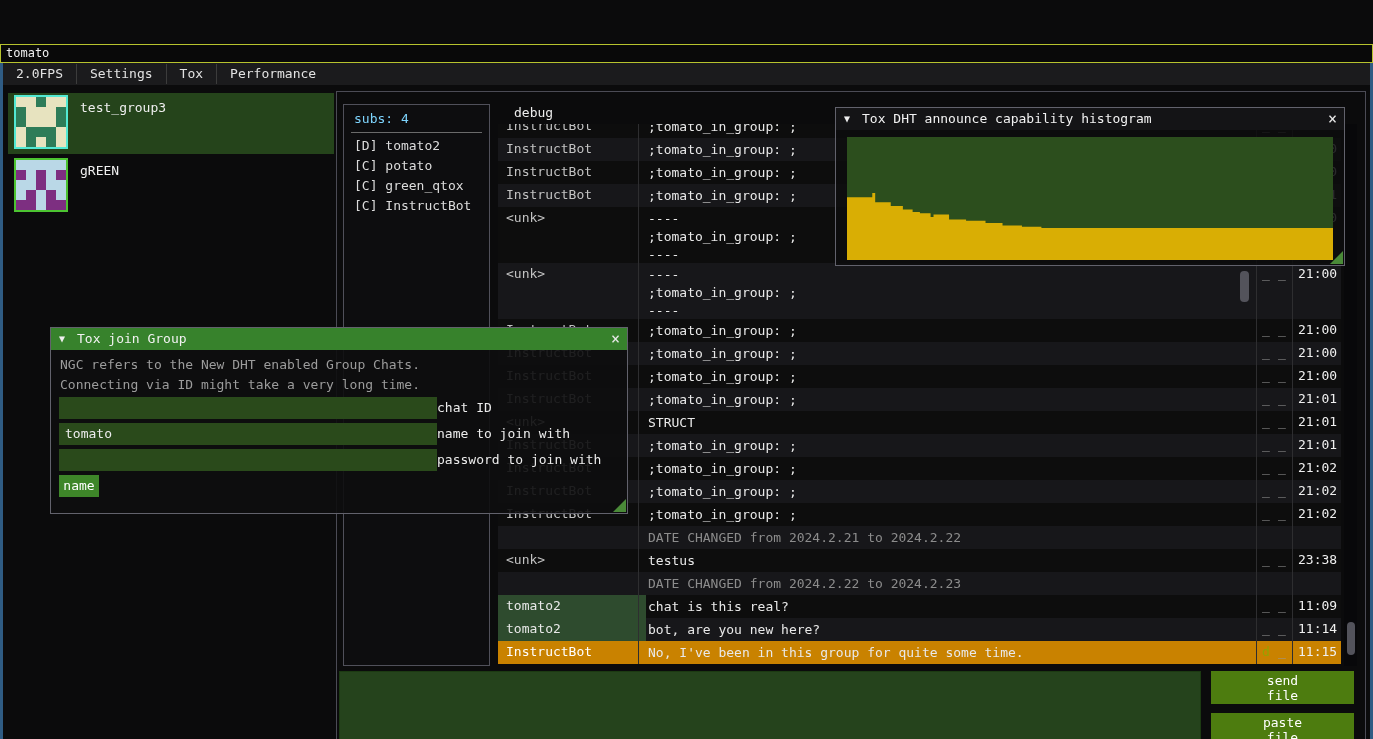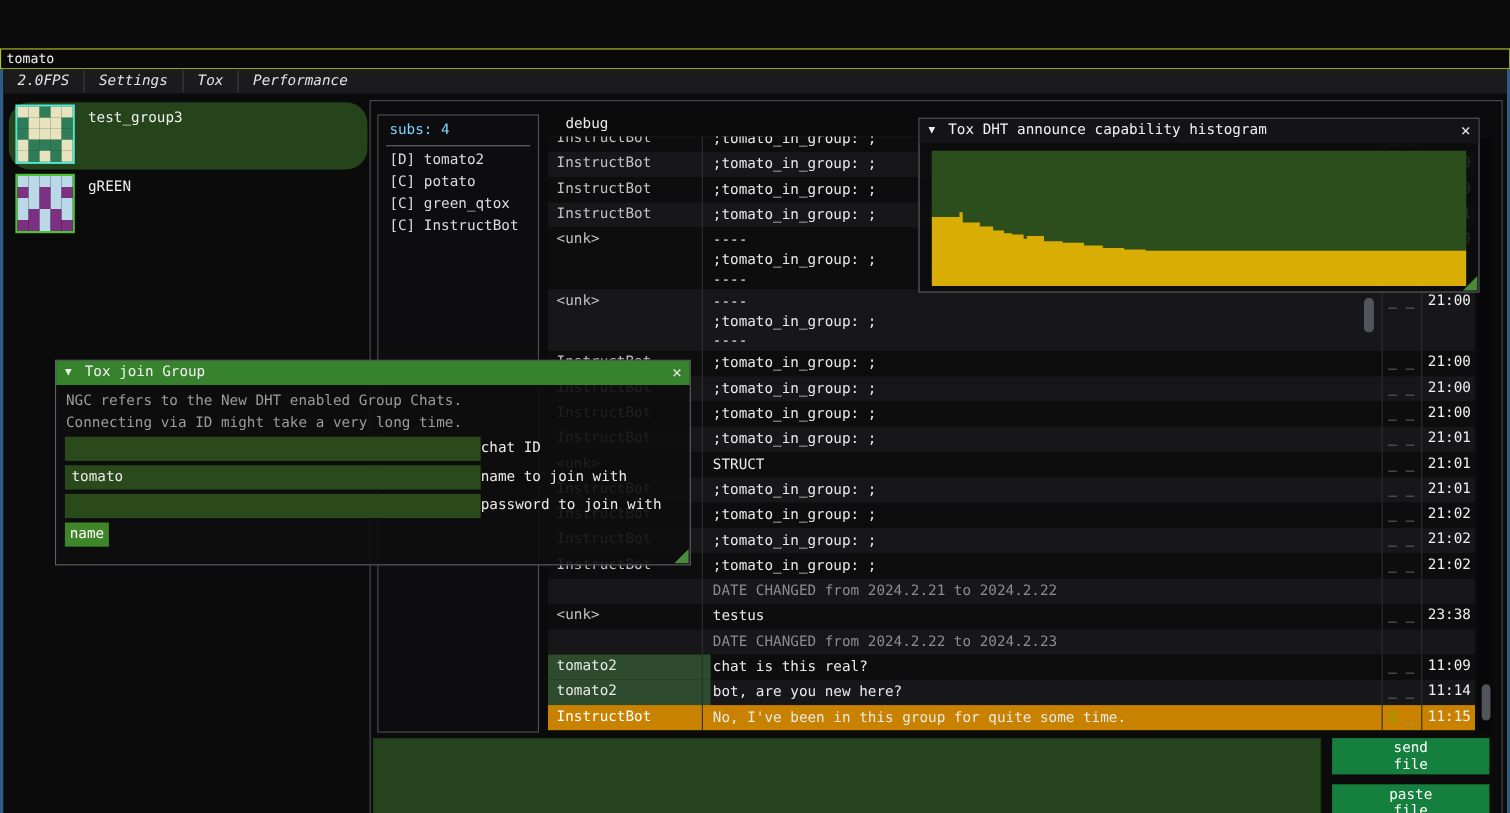--- a/index.html
+++ b/index.html
@@ -9,26 +9,26 @@
   #stage{position:relative;width:1373px;height:739px;background:#0b0b0c;margin-top:44px;}
   .abs{position:absolute;box-sizing:border-box;}
 
   
   #titlebar{left:0;top:0;width:1373px;height:19px;background:#090909;
             border:1px solid #b7c32e;line-height:16px;padding-left:5px;font-size:12px;color:#efefef;}
   #frame-left{left:0;top:19px;width:3px;height:714px;background:#2f5c84;}
   #frame-right{left:1370px;top:19px;width:3px;height:714px;background:#2f5c84;}
   #frame-bottom{left:0;top:732px;width:1373px;height:7px;background:#2f5c84;}
   #menubar{left:3px;top:19px;width:1367px;height:22px;background:#1b1b1d;display:flex;align-items:center;}
-  .menu-item{padding:0 13px;height:22px;line-height:22px;color:#e2e2e2;font-style:italic;}
+  .menu-item{padding:0 13px;height:22px;line-height:22px;color:#e2e2e2;}
   .menu-sep{width:1px;height:20px;background:#3c3c3c;}
 
   
   #group-list{left:8px;top:49px;width:326px;height:640px;}
-  .group-row{position:relative;width:326px;height:61px;margin-bottom:2px;border-radius:19px;}
+  .group-row{position:relative;width:326px;height:61px;margin-bottom:2px;}
   .group-row.selected{background:#25441b;}
   .avatar{position:absolute;left:6px;top:2px;display:grid;
           grid-template-columns:repeat(5,10px);grid-template-rows:repeat(5,10px);}
   .avatar .px{width:10px;height:10px;}
   .group-name{position:absolute;left:72px;top:7px;color:#efefef;}
 
   
   #main-window{left:336px;top:47px;width:1030px;height:683px;border:1px solid #4b4b55;background:transparent;}
 
   
@@ -58,21 +58,21 @@
   .col-sep{position:absolute;top:20px;width:1px;height:540px;background:#2e2e30;z-index:2;}
 
   
   #chat-scroll-track{left:1344px;top:80px;width:13px;height:542px;background:#08080a;z-index:3;}
   #chat-scroll-thumb{left:1347px;top:578px;width:8px;height:33px;background:#53535b;border-radius:4px;z-index:4;}
   #inner-scroll-thumb{left:1240px;top:227px;width:9px;height:31px;background:#53535b;border-radius:4px;z-index:4;}
 
   
   #composer-input{left:339px;top:627px;width:862px;height:91px;background:#25431c;border:1px solid #1c3a12;
                   resize:none;color:#e8e8e8;font-family:"DejaVu Sans Mono","Liberation Mono",monospace;font-size:13px;outline:none;}
-  .file-btn{left:1211px;width:143px;height:33px;background:#15803d;color:#fff;text-align:center;
+  .file-btn{left:1211px;width:143px;height:33px;background:#4d7c0f;color:#fff;text-align:center;
             white-space:pre-line;line-height:15px;padding-top:2px;z-index:1;}
   #send-file-button{top:627px;}
   #paste-file-button{top:669px;}
 
   
   .fwin{border:1px solid #62626c;z-index:10;}
   .fwin .wtitle{position:absolute;left:0;top:0;width:100%;height:22px;line-height:22px;}
   .fwin .arrow{position:absolute;left:8px;top:0px;font-size:10px;color:#efefef;}
   .fwin .wtext{position:absolute;left:26px;top:0;color:#f2f2f2;}
   .fwin .wclose{position:absolute;right:7px;top:0;color:#e8e8e8;font-size:15px;}

